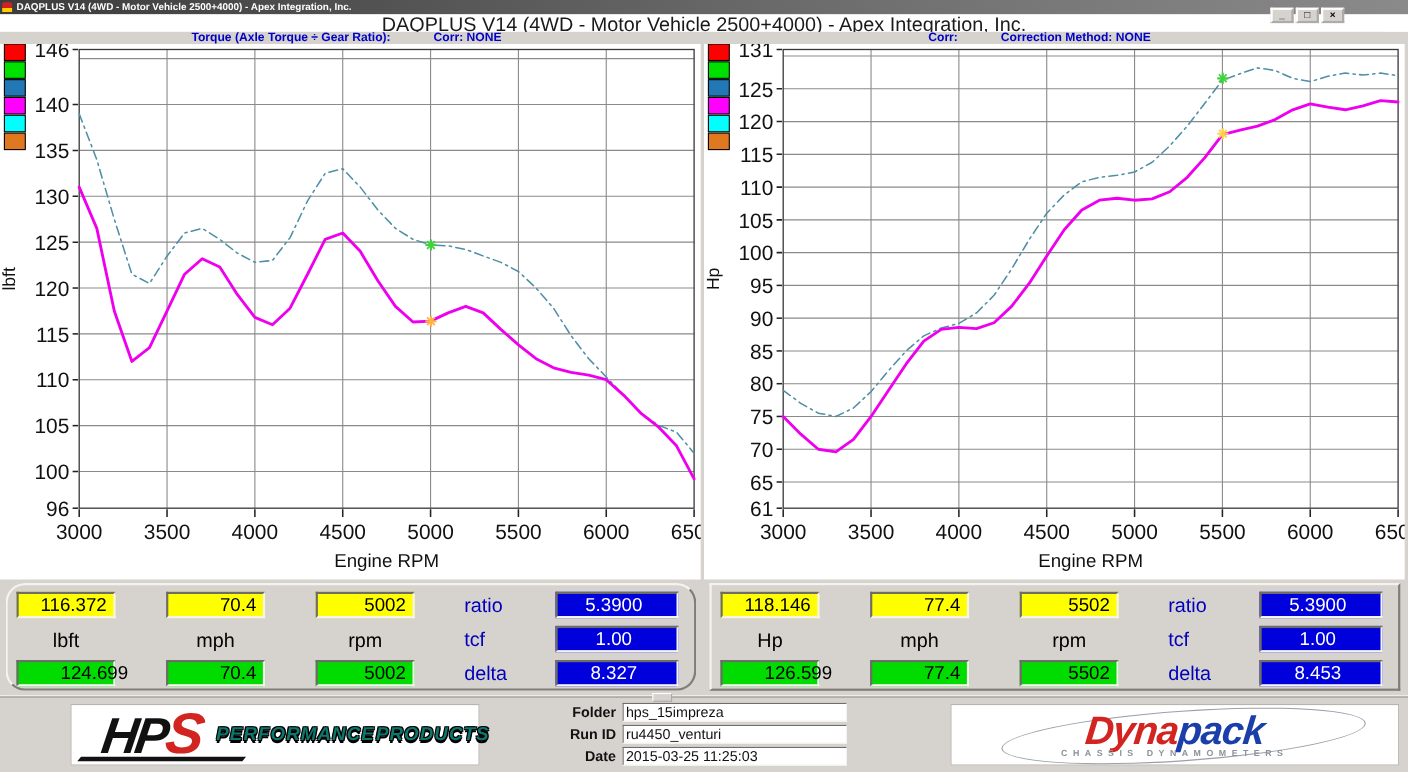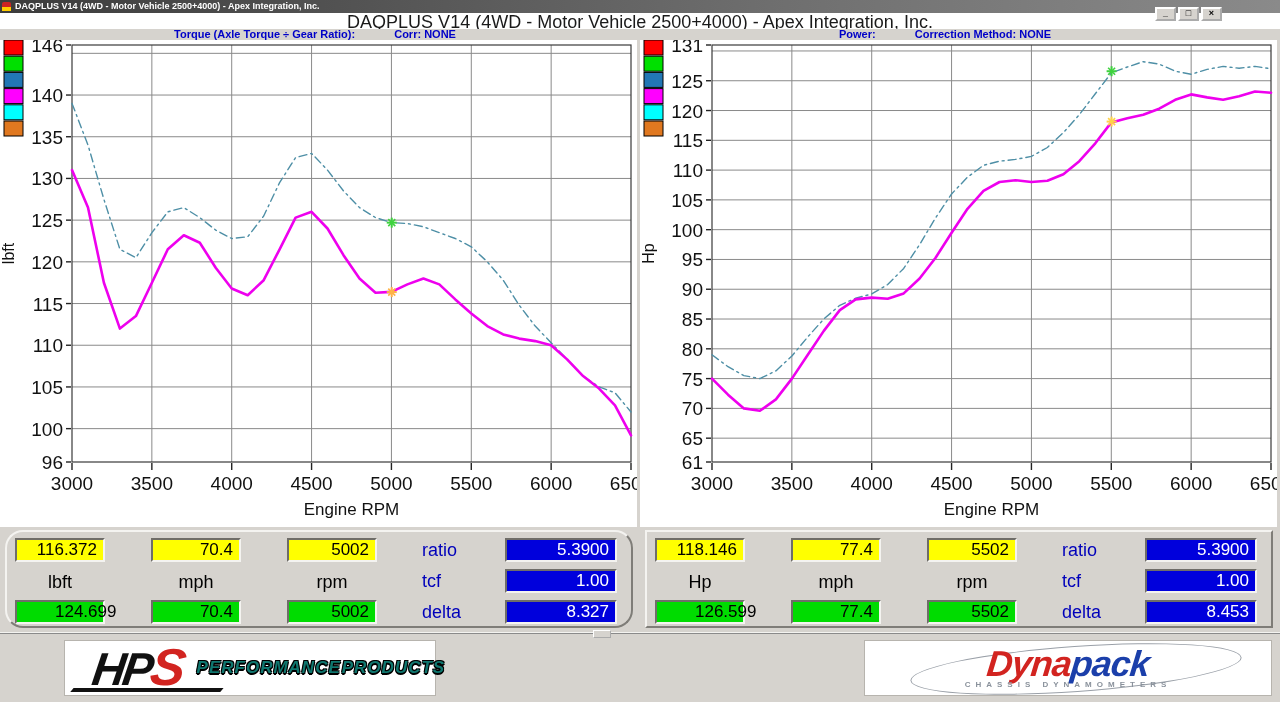--- a/index.html
+++ b/index.html
@@ -34,21 +34,21 @@
   .readout-panel{position:absolute;top:3px;width:628px;height:98px;background:#d6d3ce;box-sizing:border-box;
                  border:2px solid;border-color:#f4f3f0 #7f7d78 #7f7d78 #f4f3f0;}
   .val-box{position:absolute;width:90px;height:24px;box-sizing:border-box;
            border:2px solid;border-color:#6f6d68 #f4f3f0 #f4f3f0 #6f6d68;
            font-size:17px;line-height:20px;text-align:right;padding-right:6px;color:#000;}
   .val-yellow{background:var(--panel_yellow,#ffff00);}
   .val-green{background:var(--panel_green,#00dc00);padding-left:38px;}
   .val-blue{background:var(--panel_value_blue,#0000dc);color:#fff;width:112px;}
   .unit-label{position:absolute;width:90px;text-align:center;font-size:18px;color:#000;}
   .stat-label{position:absolute;left:415px;width:80px;font-size:18px;color:var(--stat_label_blue,#0000bb);}
-  .c1{left:8px;}  .c2{left:144px;} .c3{left:280px;} .cblue{left:498px;}
+  .c1{left:8px;}  .c2{left:144px;} .c3{left:280px;} .cblue{left:498px;text-align:center;}
   .r1{top:6px;}   .rlab{top:40px;} .r2{top:68px;}
   .sr1{top:8px;}  .sr2{top:39px;}  .sr3{top:70px;}
   
   .footer{position:absolute;left:0;top:632px;width:1280px;height:70px;background:#d6d3ce;
           border-top:1px solid #f4f3f0;box-shadow:inset 0 1px 0 #8a8a8a;}
   .splitter-handle{position:absolute;left:593px;top:630px;width:16px;height:6px;background:#d6d3ce;
                    border:1px outset #fff;z-index:4;}
   .logo-box{position:absolute;top:7px;height:56px;background:#fff;border:1px solid #b7b4ae;box-sizing:border-box;}
   .hps-box{left:64px;width:372px;display:flex;align-items:center;padding-left:28px;gap:14px;}
   .hps-letters{font-style:italic;font-weight:900;font-size:46px;line-height:40px;color:#111;
@@ -92,21 +92,21 @@
     <div class="win-btn">□</div>
     <div class="win-btn">×</div>
   </div>
 
   <div class="header-band">
     <div class="header-half">
       <span>Torque (Axle Torque ÷ Gear Ratio):</span>
       <span>Corr: NONE</span>
     </div>
     <div class="header-half">
-      <span>Power:</span>
+      <span>Corr:</span>
       <span>Correction Method: NONE</span>
     </div>
   </div>
 
   <div class="charts-row">
     <div class="chart-panel">
       <svg width="637" height="487">
           <rect x="4" y="0" width="19" height="15" fill="#ff0000" stroke="#000" stroke-width="1"></rect>
           <rect x="4" y="16.2" width="19" height="15" fill="#00e000" stroke="#000" stroke-width="1"></rect>
           <rect x="4" y="32.4" width="19" height="15" fill="#2277b5" stroke="#000" stroke-width="1"></rect>
@@ -322,20 +322,34 @@
       <div class="hps-letters">
         <span>HP</span><span class="hps-s">S</span>
         <div class="hps-underline"></div>
       </div>
       <div class="hps-words">
         <span>PERFORMANCE</span>
         <span>PRODUCTS</span>
       </div>
     </div>
 
+    <div class="fields">
+      <div class="field-row">
+        <div class="field-label">Folder</div>
+        <input class="field-input" type="text" value="hps_15impreza" style="">
+      </div>
+      <div class="field-row">
+        <div class="field-label">Run ID</div>
+        <input class="field-input" type="text" value="ru4450_venturi" style="">
+      </div>
+      <div class="field-row">
+        <div class="field-label">Date</div>
+        <input class="field-input" type="text" value="2015-03-25 11:25:03" style="">
+      </div>
+    </div>
 
     <div class="logo-box dynapack-box">
       <div class="dyna-ellipse"></div>
       <div class="dyna-text">
         <span class="dyna-red">Dyna</span><span class="dyna-blue">pack</span>
       </div>
       <div class="dyna-caption">CHASSIS DYNAMOMETERS</div>
     </div>
   </div>
 

